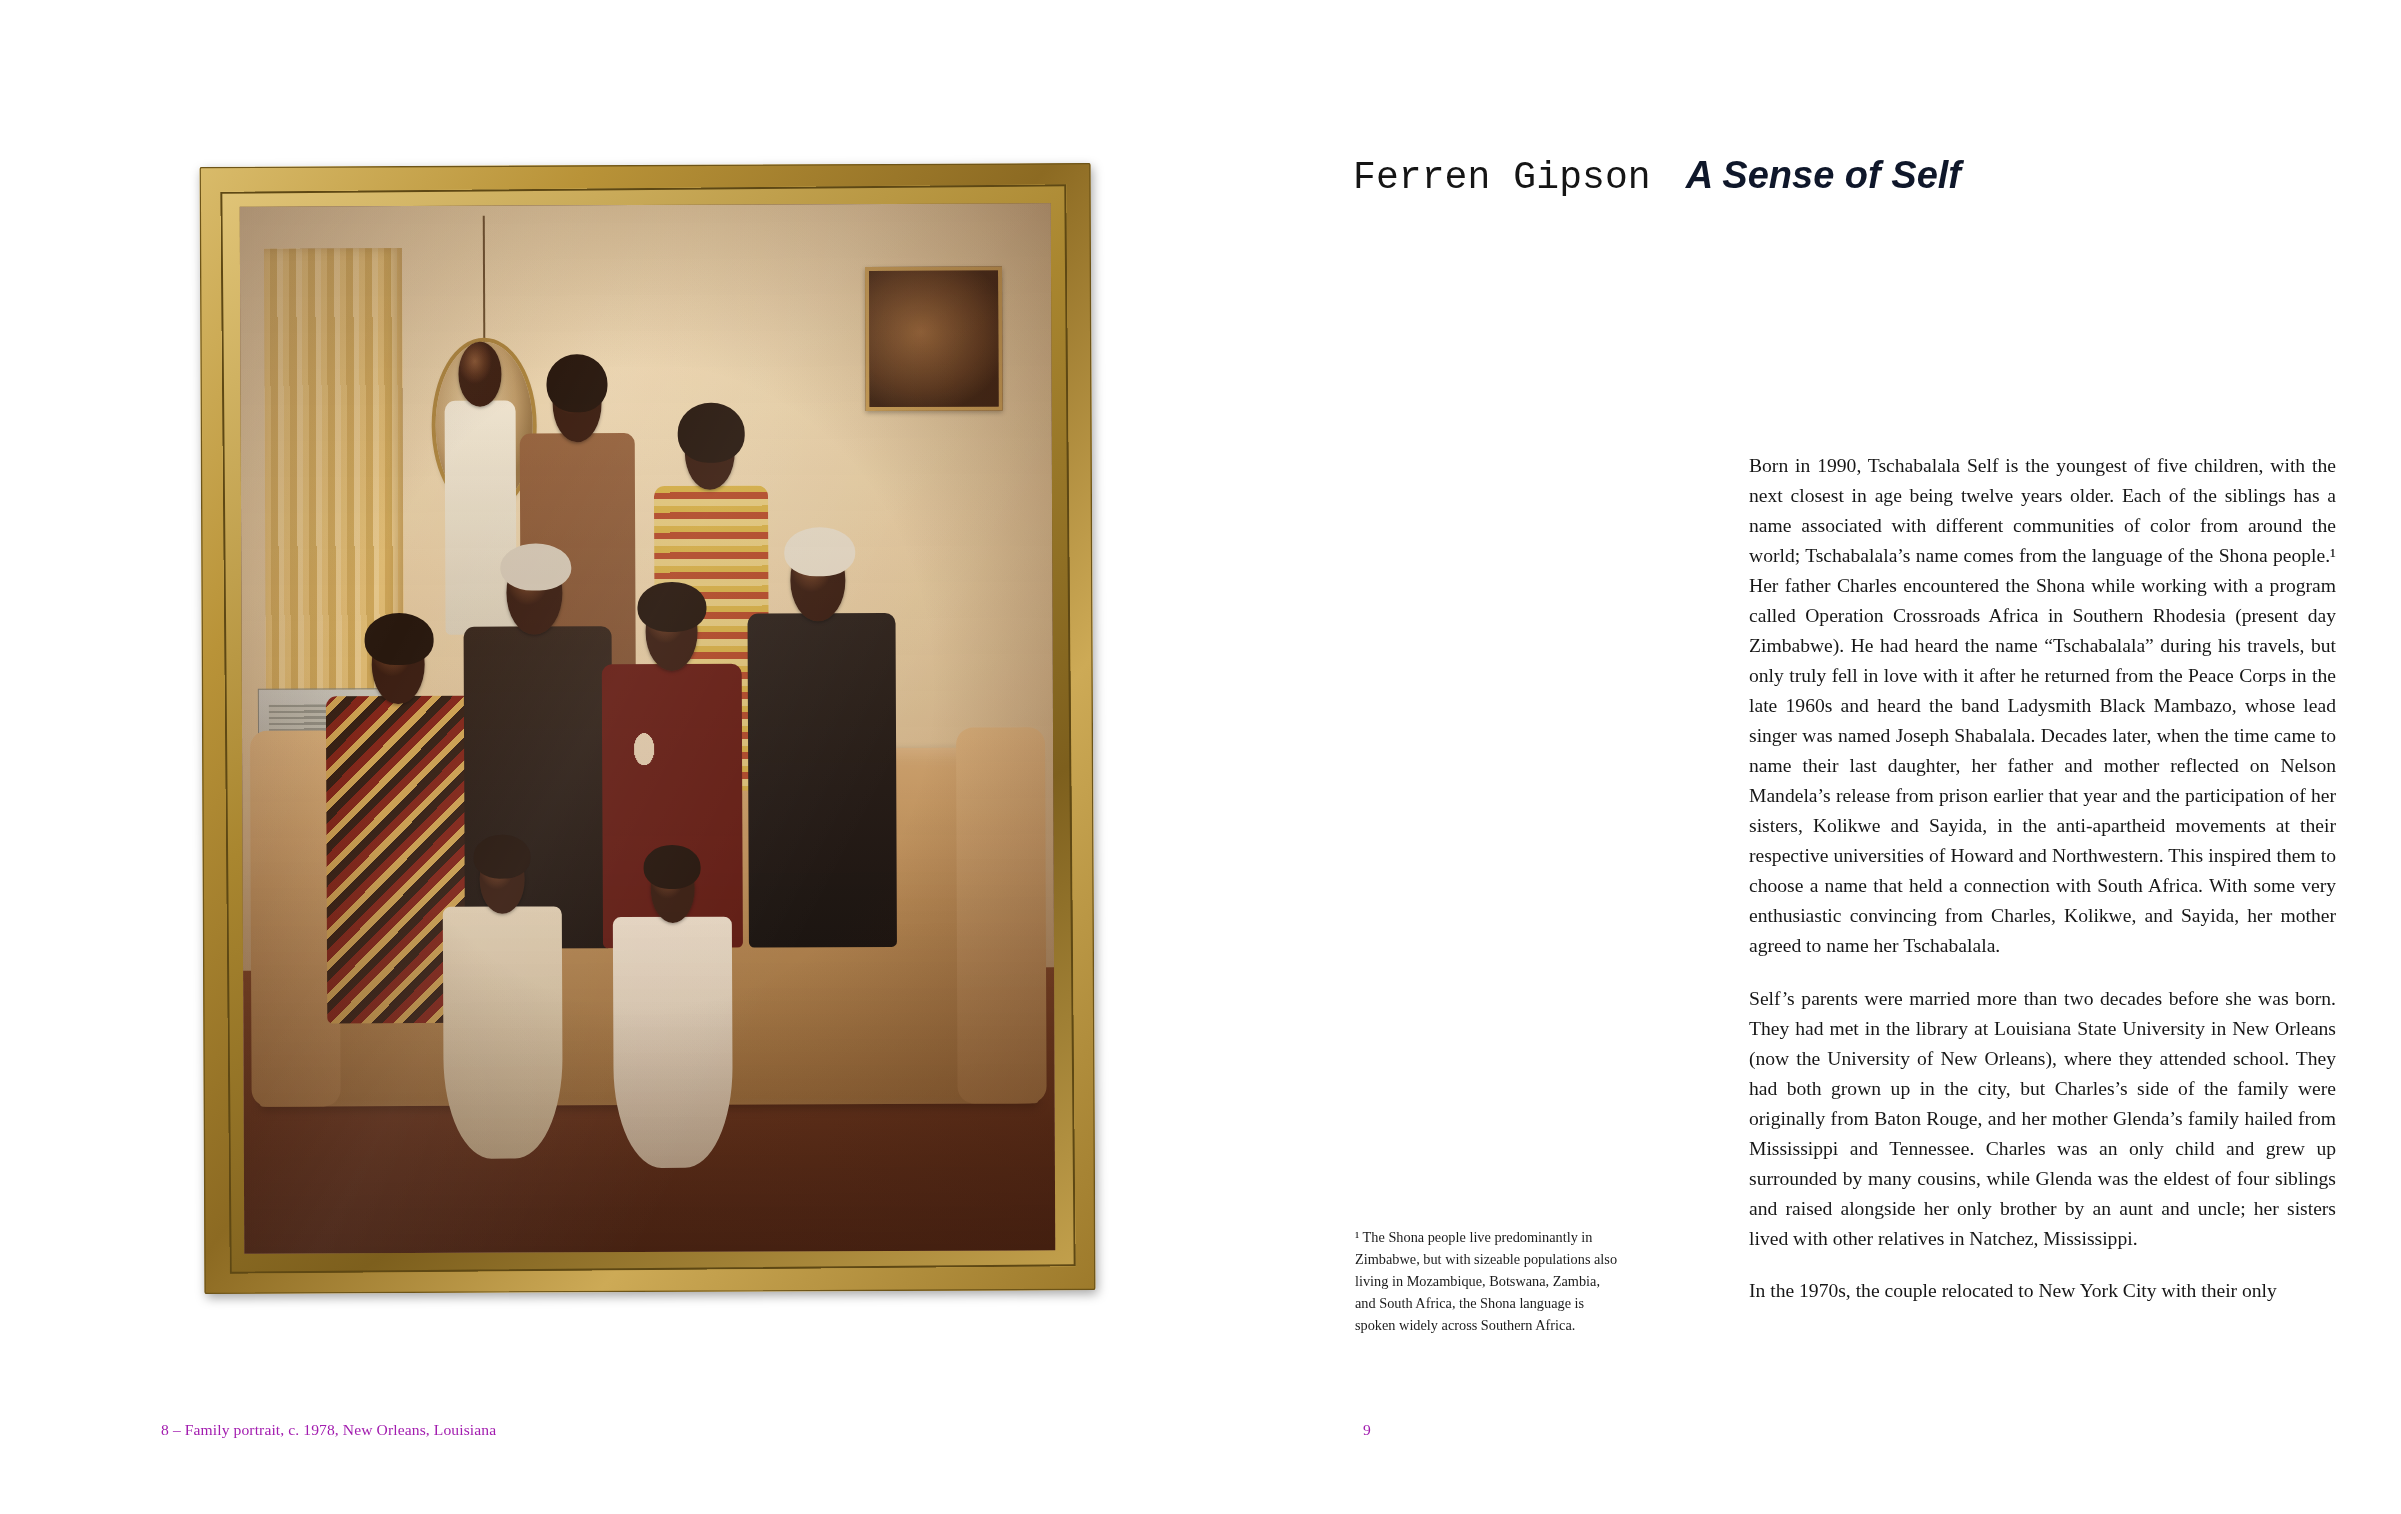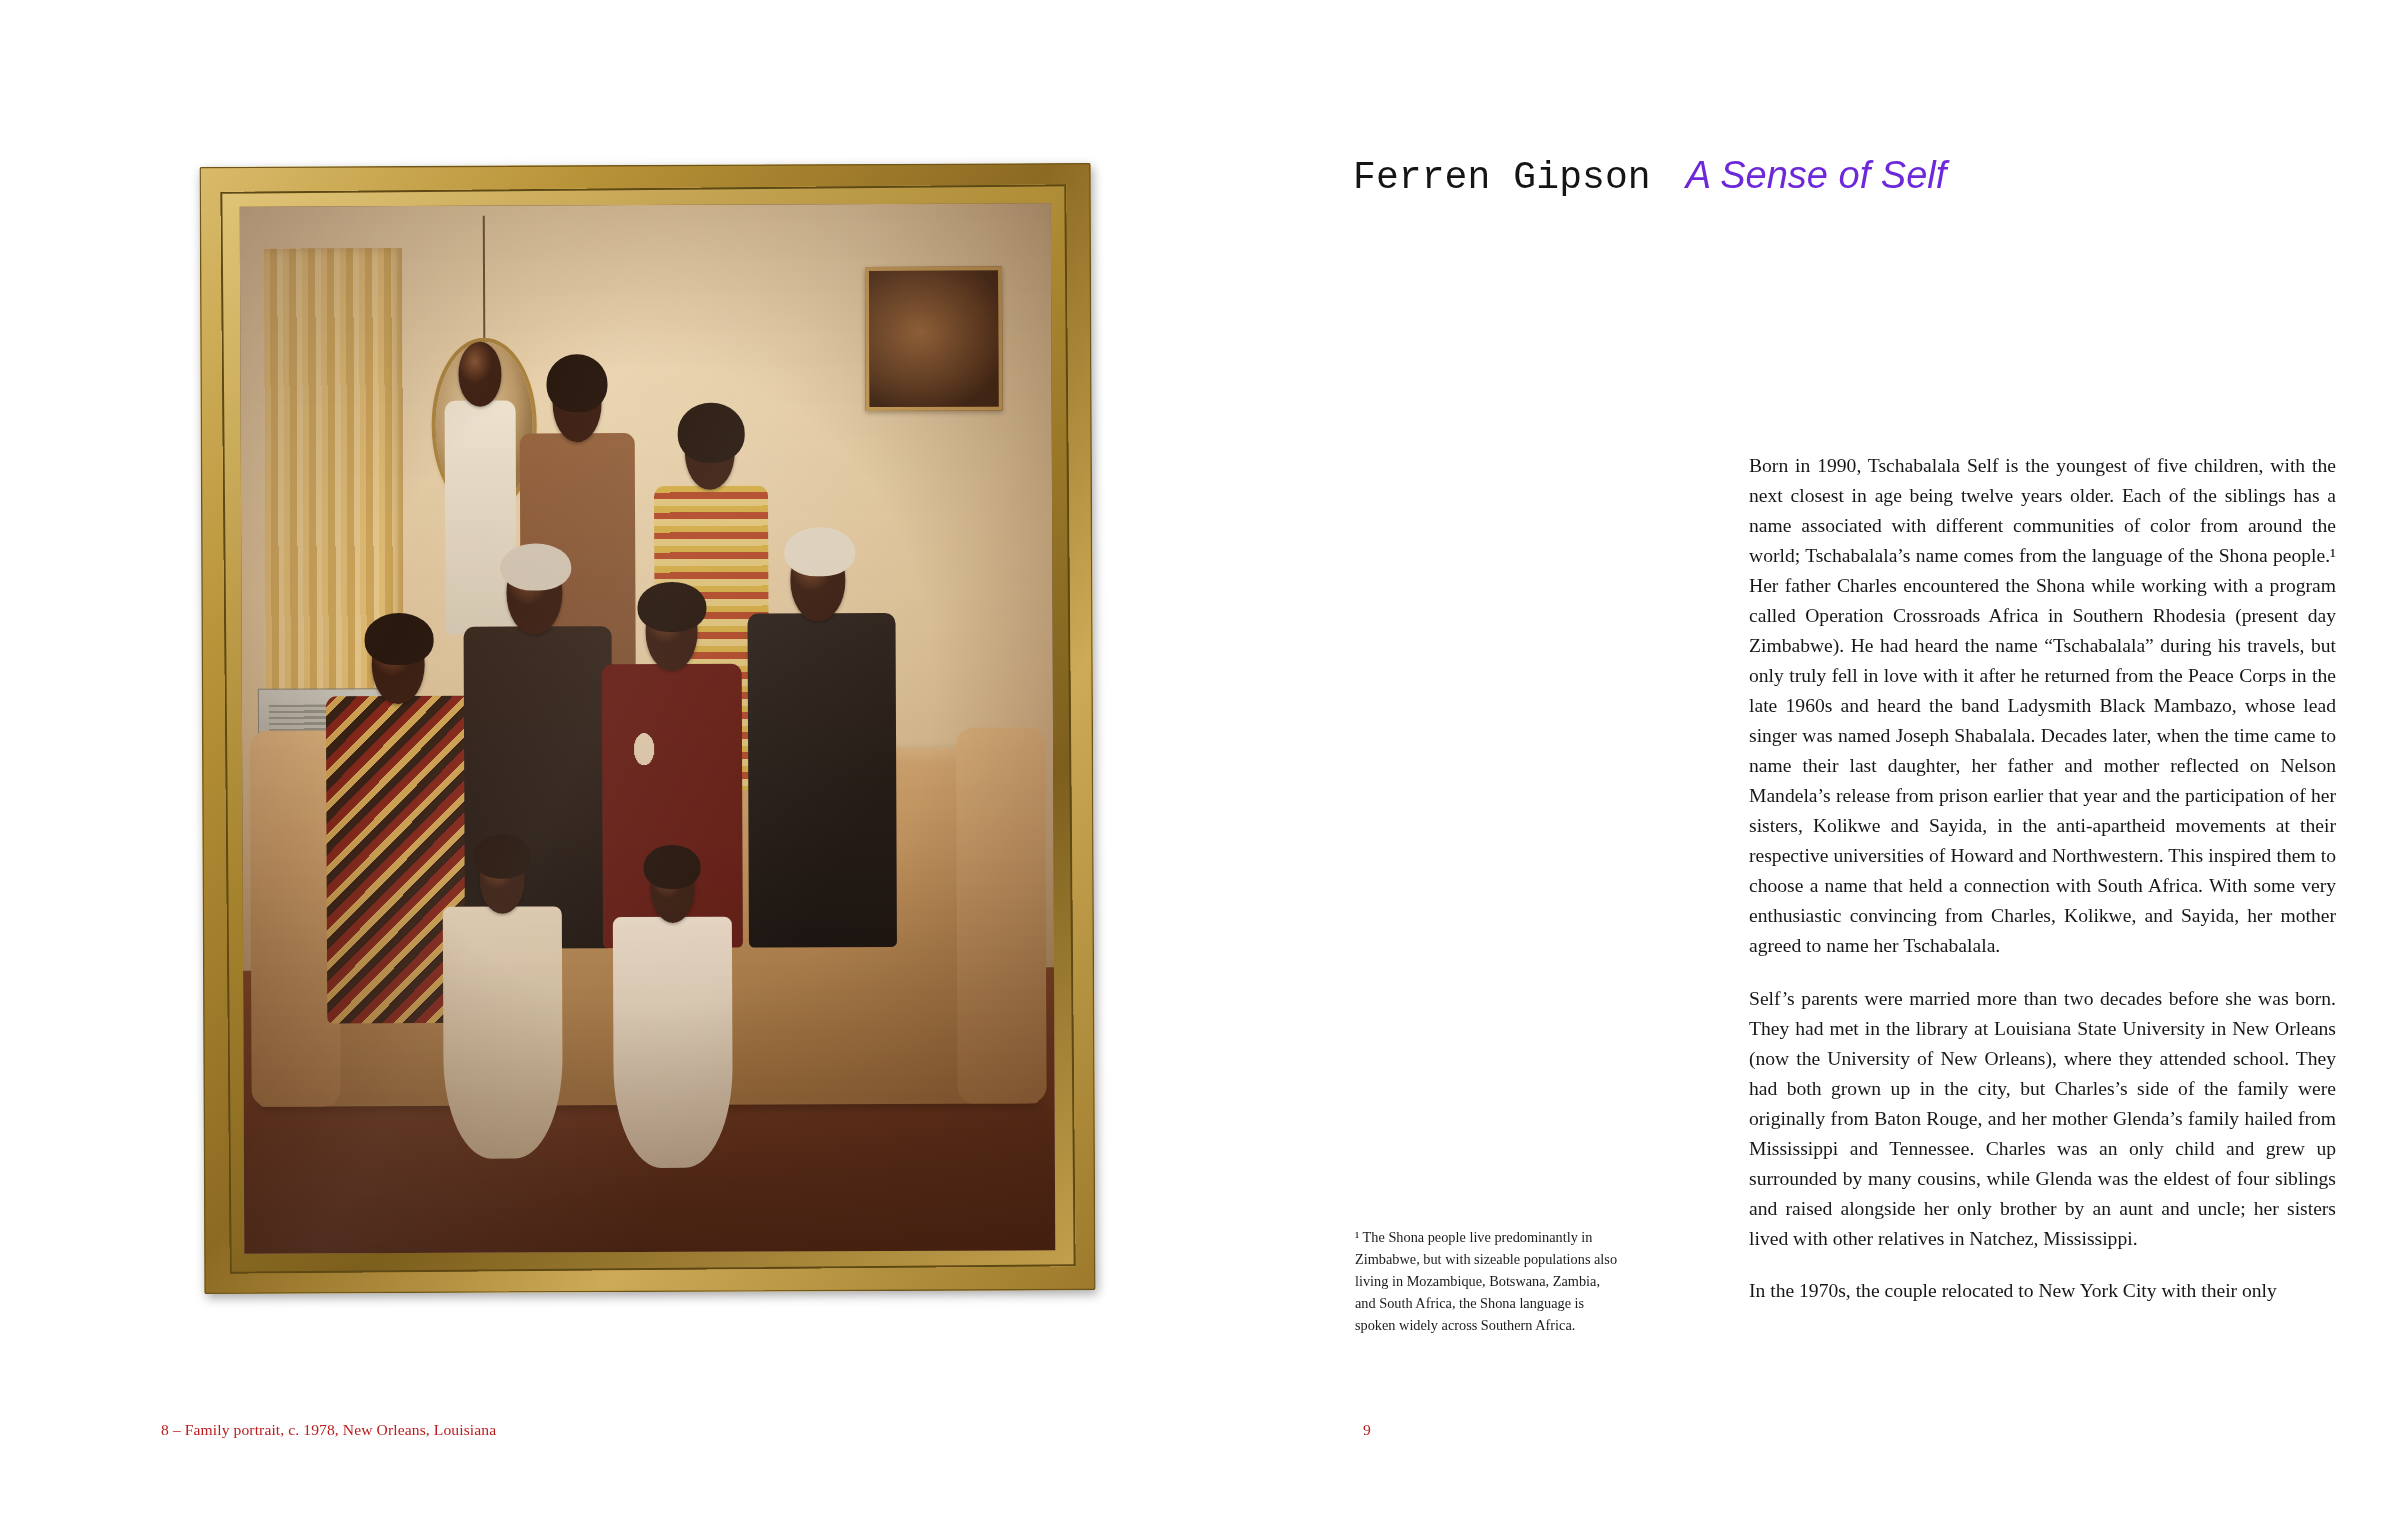--- a/index.html
+++ b/index.html
@@ -227,22 +227,22 @@
     font-size: 38px;
     font-weight: 400;
     letter-spacing: 0.1px;
     color: #151515;
     display: inline-block;
   }
   .essay-title {
     font-family: "Liberation Sans", sans-serif;
     font-size: 38px;
     font-style: italic;
-    font-weight: 400;
-    color: #6d28d9;
+    font-weight: 700;
+    color: #0f172a;
     display: inline-block;
     margin-left: 35px;
   }
 
   .body-col {
     position: absolute;
     left: 1749px;
     top: 451px;
     width: 587px;
     font-family: "Liberation Serif", serif;
@@ -265,21 +265,21 @@
     font-size: 14.3px;
     line-height: 22px;
     color: #1b1b1b;
     text-align: left;
   }
 
   .folio {
     position: absolute;
     font-family: "Liberation Serif", serif;
     font-size: 15.6px;
-    color: #b91c1c;
+    color: #a21caf;
     letter-spacing: 0.1px;
   }
   .folio-left  { left: 161px;  top: 1421px; }
   .folio-right { left: 1363px; top: 1421px; }
 </style>
 </head>
 <body>
 
 <div class="spread">
 

